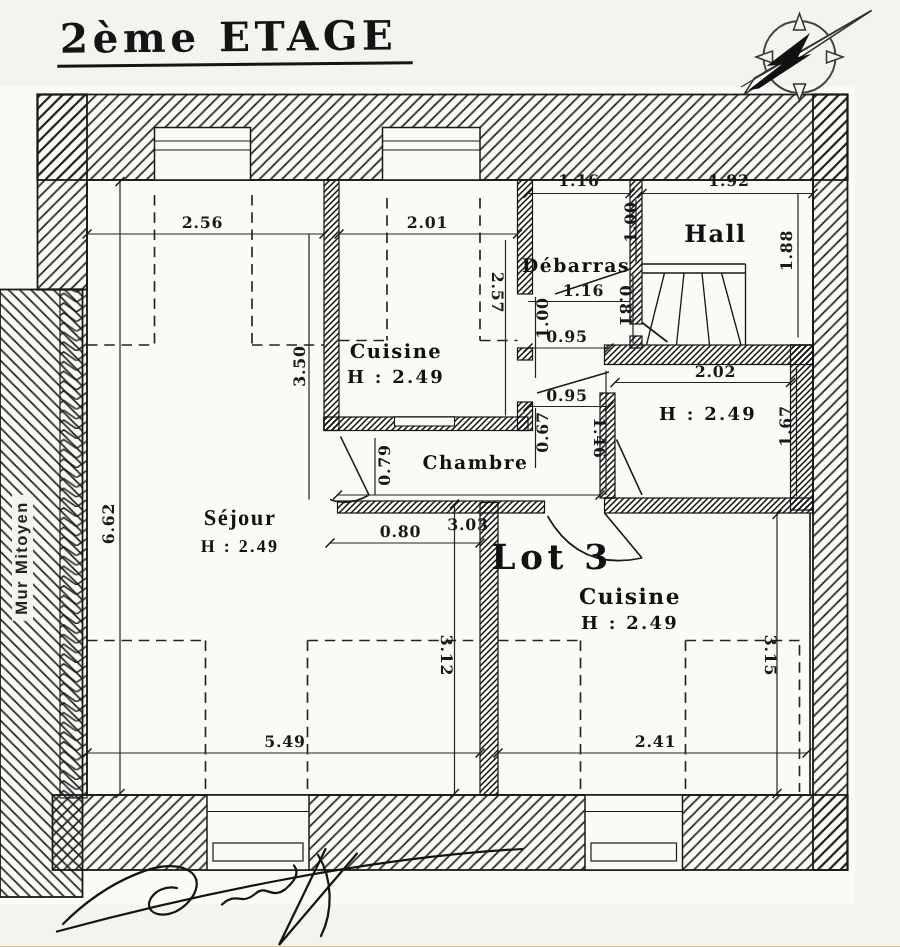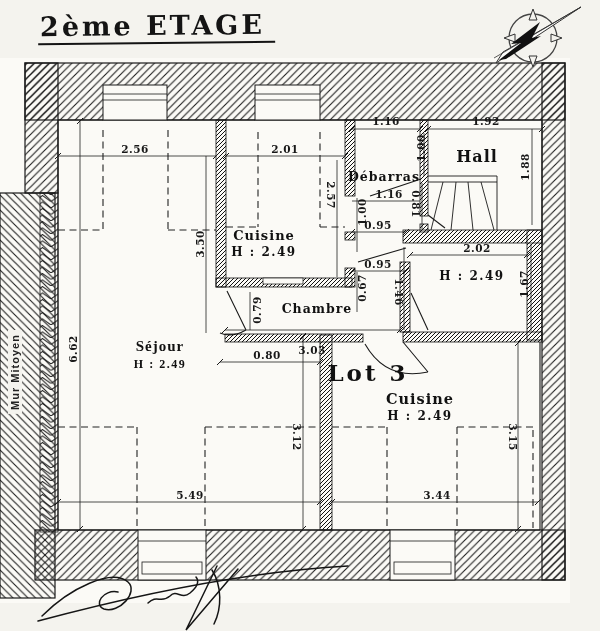--- a/index.html
+++ b/index.html
@@ -173,21 +173,21 @@
       <div class="dim" style="left: 399px; top: 292px; transform: translate(-50%, -50%) rotate(90deg);">1.46</div>
       <div class="dim" style="left: 477px; top: 248px; transform: translate(-50%, -50%) rotate(0deg);">2.02</div>
       <div class="dim" style="left: 524px; top: 284px; transform: translate(-50%, -50%) rotate(-90deg);">1.67</div>
       <div class="dim" style="left: 257px; top: 310px; transform: translate(-50%, -50%) rotate(-90deg);">0.79</div>
       <div class="dim" style="left: 312px; top: 322px; transform: translate(-50%, -50%) rotate(0deg); margin-top: 28px;">3.03</div>
       <div class="dim" style="left: 267px; top: 355px; transform: translate(-50%, -50%) rotate(0deg);">0.80</div>
       <div class="dim" style="left: 73px; top: 349px; transform: translate(-50%, -50%) rotate(-90deg);">6.62</div>
       <div class="dim" style="left: 297px; top: 437px; transform: translate(-50%, -50%) rotate(90deg);">3.12</div>
       <div class="dim" style="left: 513px; top: 437px; transform: translate(-50%, -50%) rotate(90deg);">3.15</div>
       <div class="dim" style="left: 190px; top: 495px; transform: translate(-50%, -50%) rotate(0deg);">5.49</div>
-      <div class="dim" style="left: 437px; top: 495px; transform: translate(-50%, -50%) rotate(0deg);">3.44</div>
+      <div class="dim" style="left: 437px; top: 495px; transform: translate(-50%, -50%) rotate(0deg);">2.41</div>
       <div class="room" style="left: 160px; top: 355px; font-family: Liberation Serif, serif;">
         <div class="rname" style="font-size: 15px;">Séjour</div>
         <div class="rheight">H : 2.49</div>
       </div>
       <div class="room" style="left: 264px; top: 243px;">
         <div class="rname" style="font-size: 13px;">Cuisine</div>
         <div class="rheight">H : 2.49</div>
       </div>
       <div class="room" style="left: 384px; top: 156px;">
         <div class="rname" style="font-size: 12.5px; margin-top: 41px;">Débarras</div>

